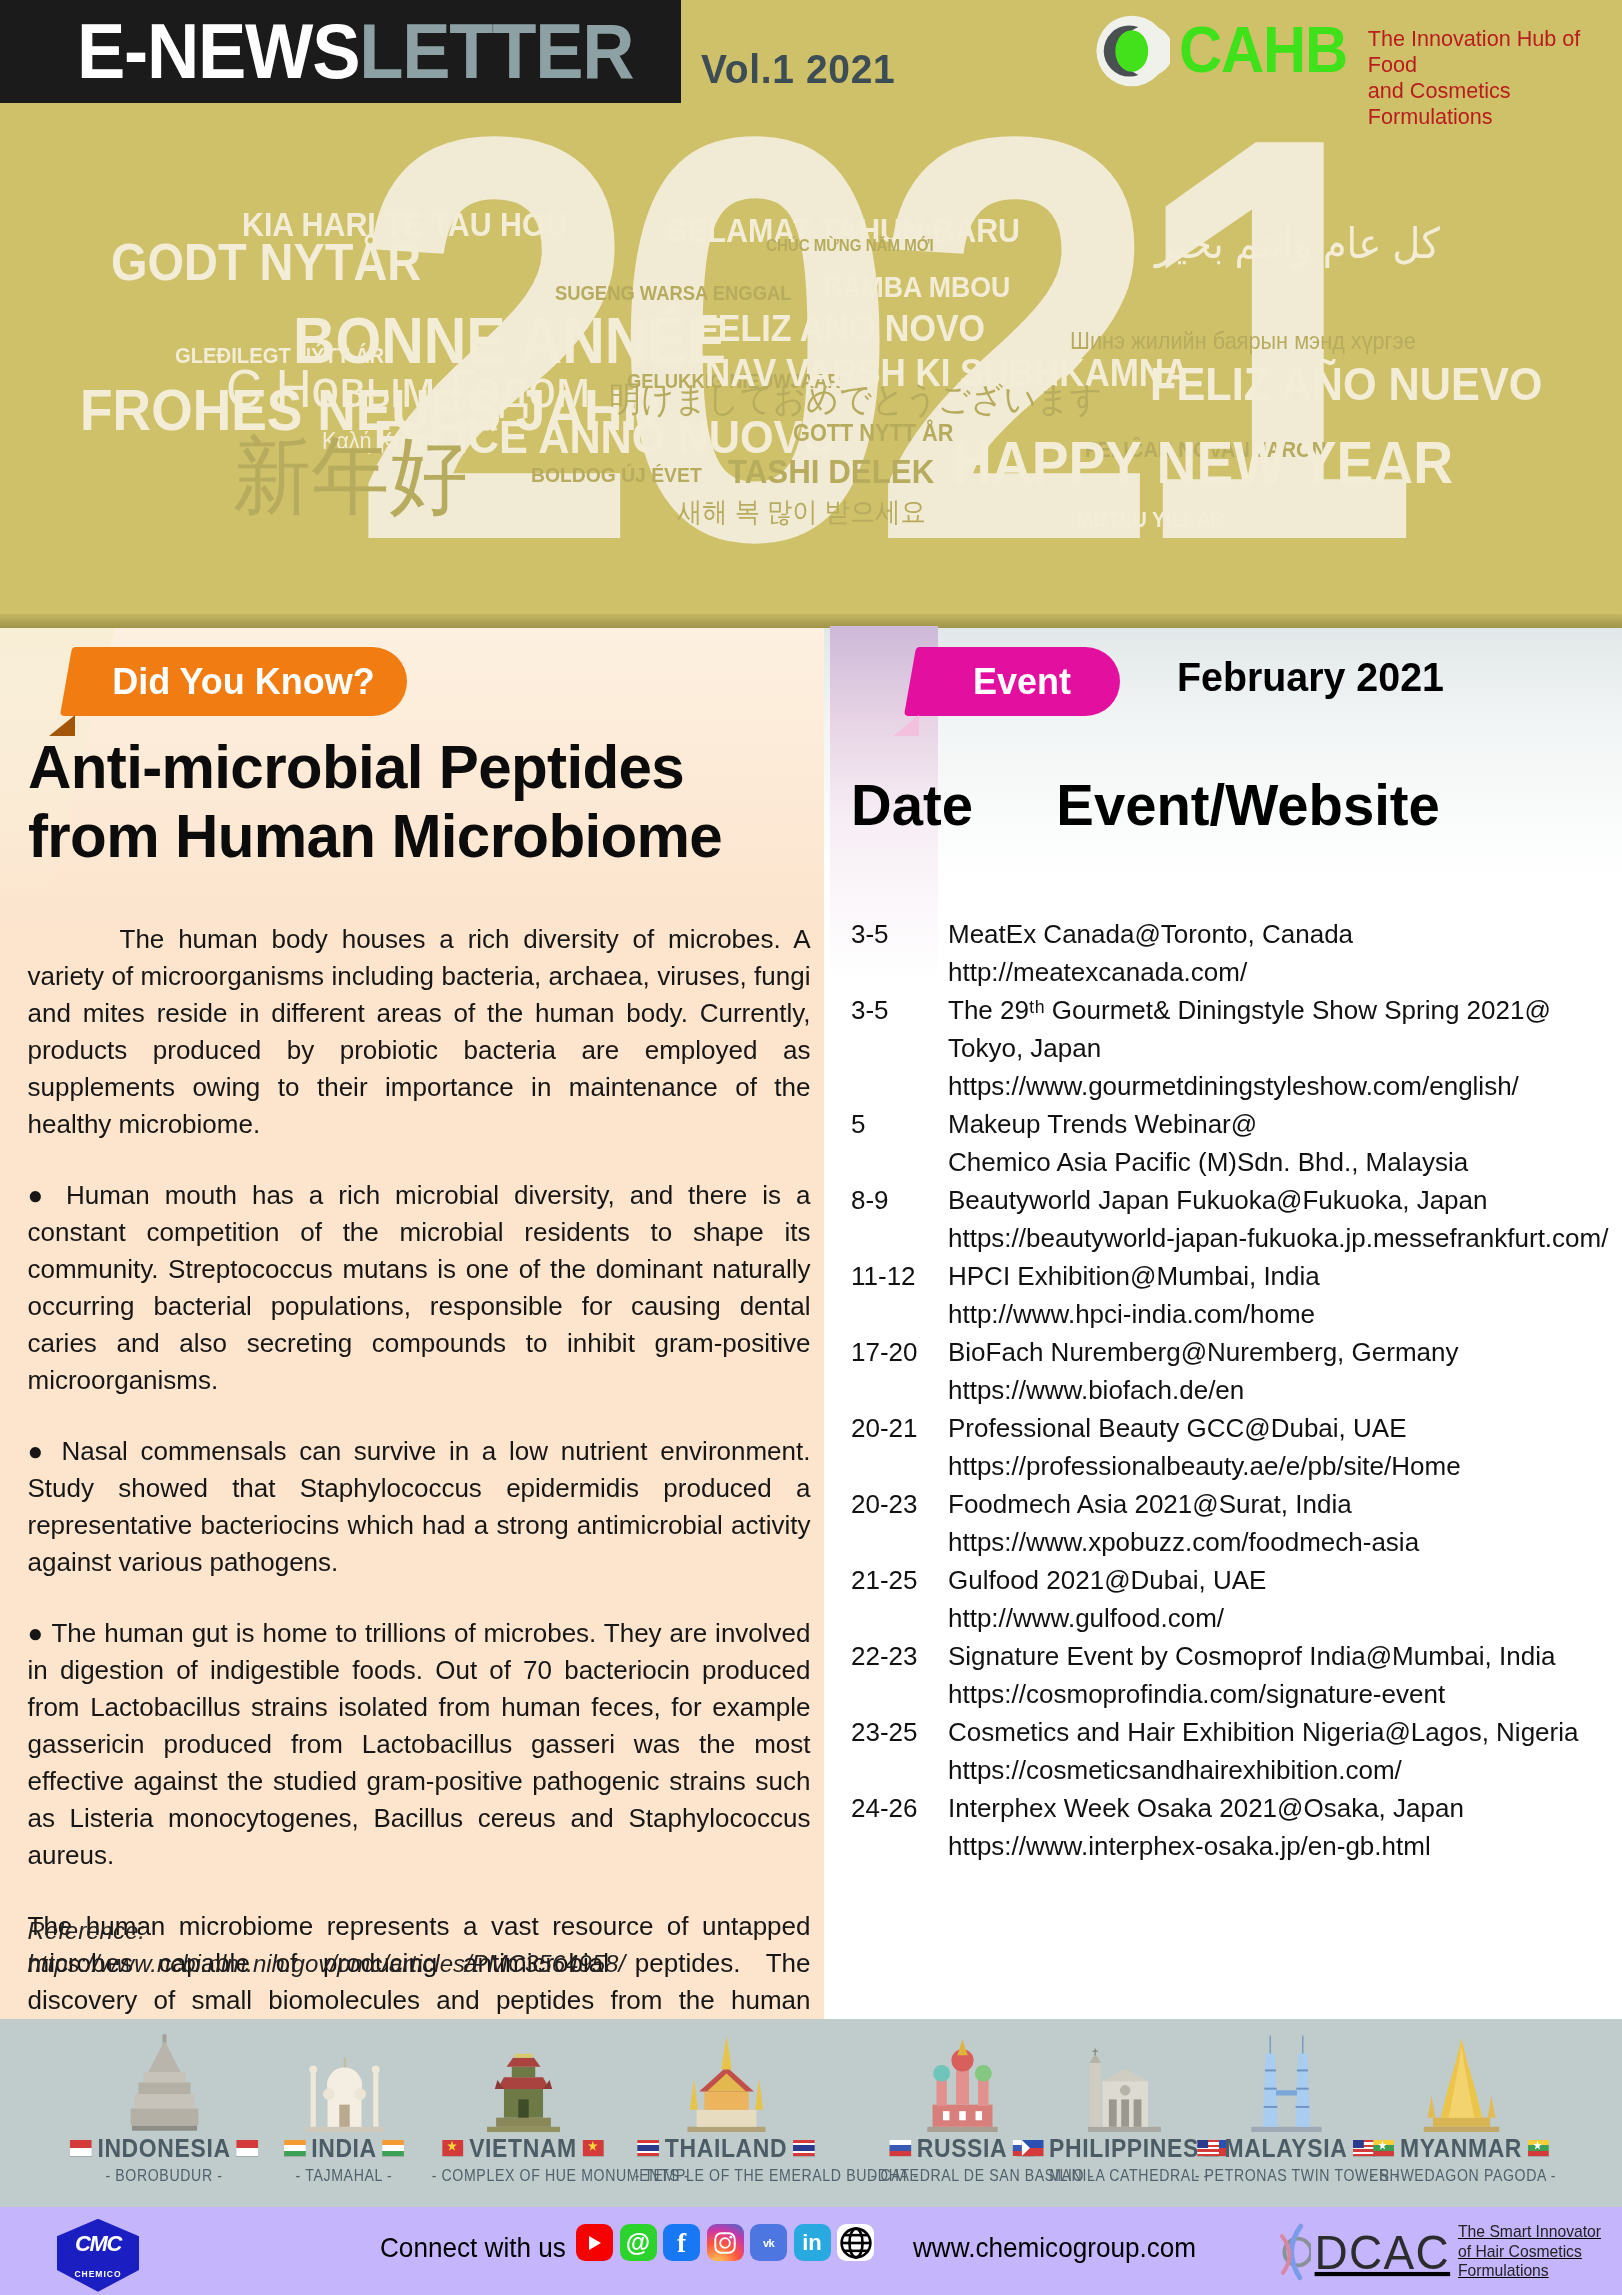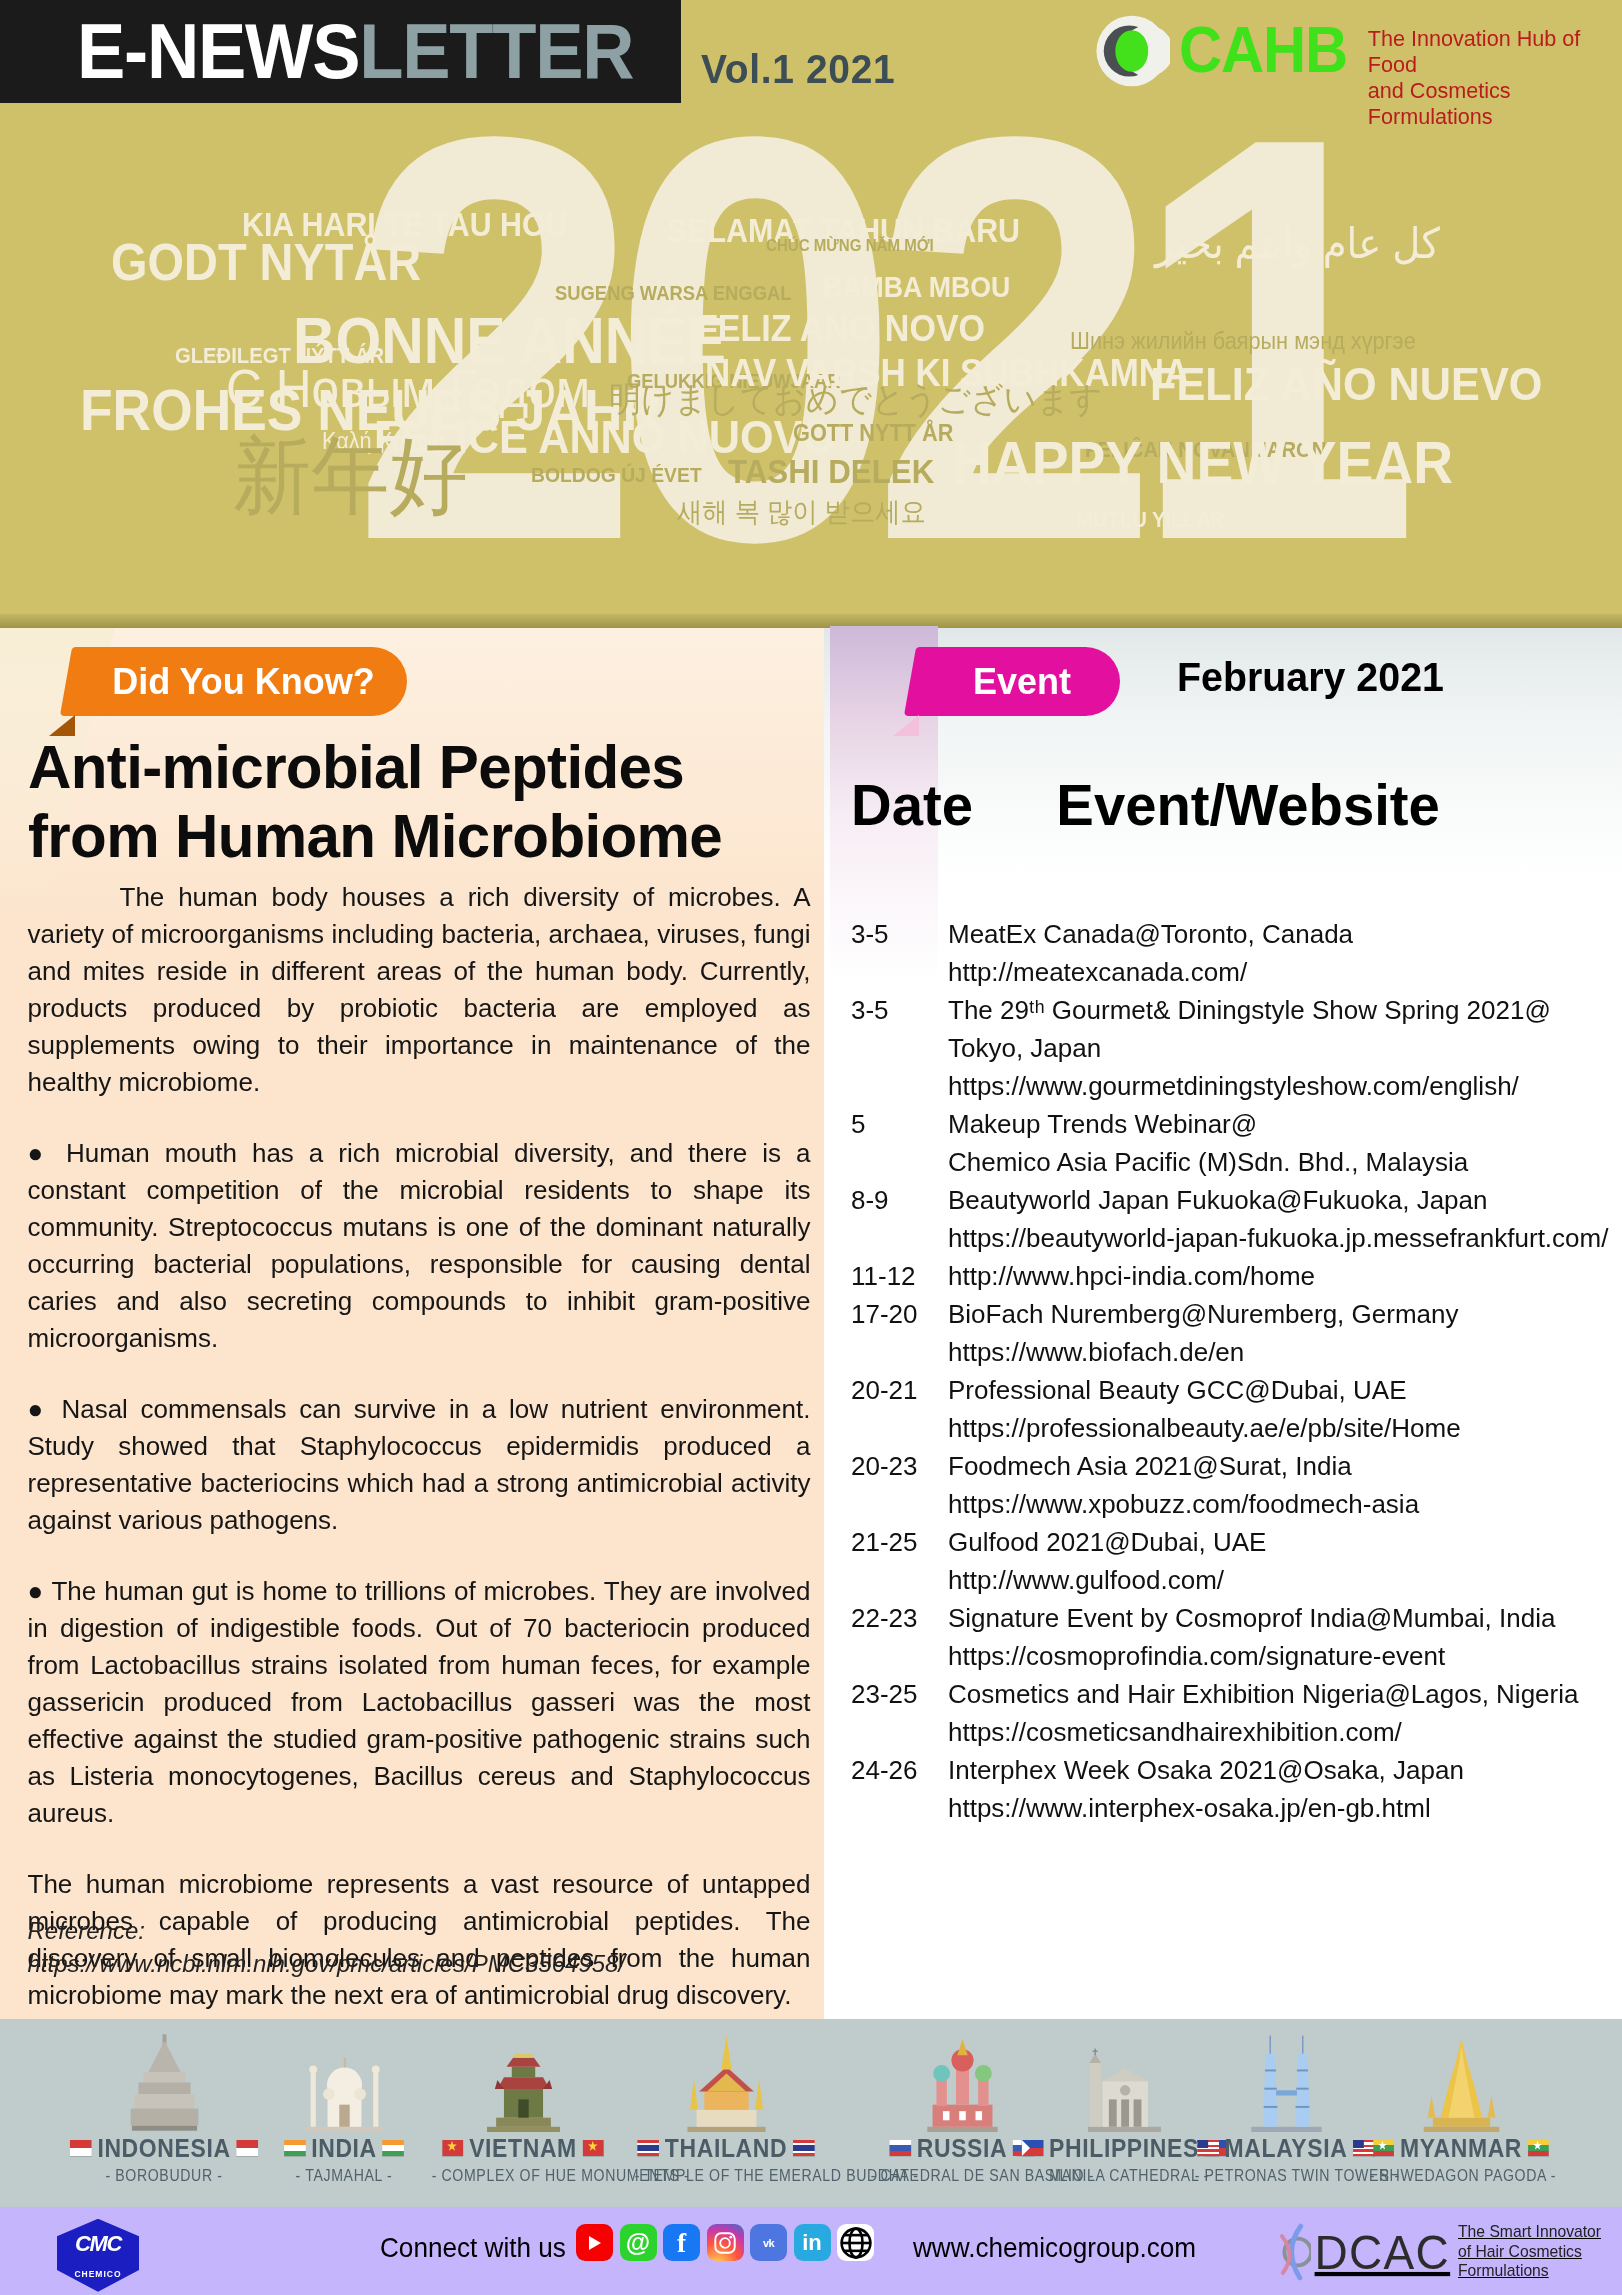--- a/index.html
+++ b/index.html
@@ -42,21 +42,21 @@
   .badge:after{content:"";position:absolute;left:-31px;bottom:-19.6px;
          border-style:solid;border-width:0 0 21px 26px;border-color:transparent;}
   .badge-dyk{left:80px;top:647px;width:327px;background:#f07c12;}
   .badge-dyk:after{border-bottom-color:#a35607;}
   .badge-event{left:924px;top:647px;width:196px;background:#e3109f;}
   .badge-event:after{border-bottom-color:#f3c0dd;}
   .month{position:absolute;left:1177px;top:654px;font-size:41px;font-weight:700;color:#000;z-index:3;transform:scaleX(.96);transform-origin:left;}
   
   .title{position:absolute;left:27.5px;top:732px;width:772px;color:#0c0c0c;
          font-size:62px;font-weight:700;line-height:69px;letter-spacing:-0.7px;transform:scaleX(.97);transform-origin:left;}
-  .article{position:absolute;left:27.5px;top:879px;width:783px;color:#161616;
+  .article{position:absolute;left:27.5px;top:921px;width:783px;color:#161616;
            font-size:26px;line-height:37px;text-align:justify;}
   .article p{margin:0 0 34px 0;}
   .reference{position:absolute;left:27.5px;top:1914px;font-style:italic;color:#222;
              font-size:24px;line-height:33px;}
   
   .tbl-head{position:absolute;left:851px;top:771px;font-size:58px;font-weight:700;color:#000;
             display:flex;z-index:2;transform:scaleX(.97);transform-origin:left;}
   .tbl-head .h2{margin-left:86px;}
   .events{position:absolute;left:851px;top:915px;width:759px;font-size:26px;color:#111;}
   .ev-row{display:flex;}
@@ -227,20 +227,21 @@
       <div class="ev-lines">
 
       <div class="ev-line">Beautyworld Japan Fukuoka@Fukuoka, Japan</div>
         <div class="ev-line">https://beautyworld-japan-fukuoka.jp.messefrankfurt.com/</div>
       </div>
     </div>
     <div class="ev-row">
       <div class="ev-date">11-12</div>
       <div class="ev-lines">
 
+      <div class="ev-line">HPCI Exhibition@Mumbai, India</div>
         <div class="ev-line">http://www.hpci-india.com/home</div>
       </div>
     </div>
     <div class="ev-row">
       <div class="ev-date">17-20</div>
       <div class="ev-lines">
 
       <div class="ev-line">BioFach Nuremberg@Nuremberg, Germany</div>
         <div class="ev-line">https://www.biofach.de/en</div>
       </div>

